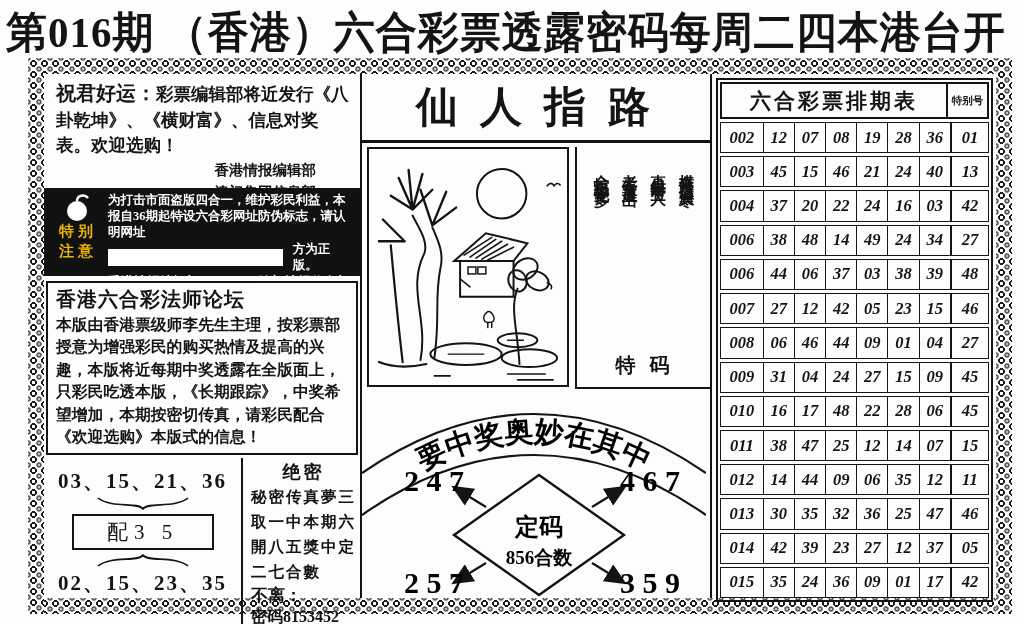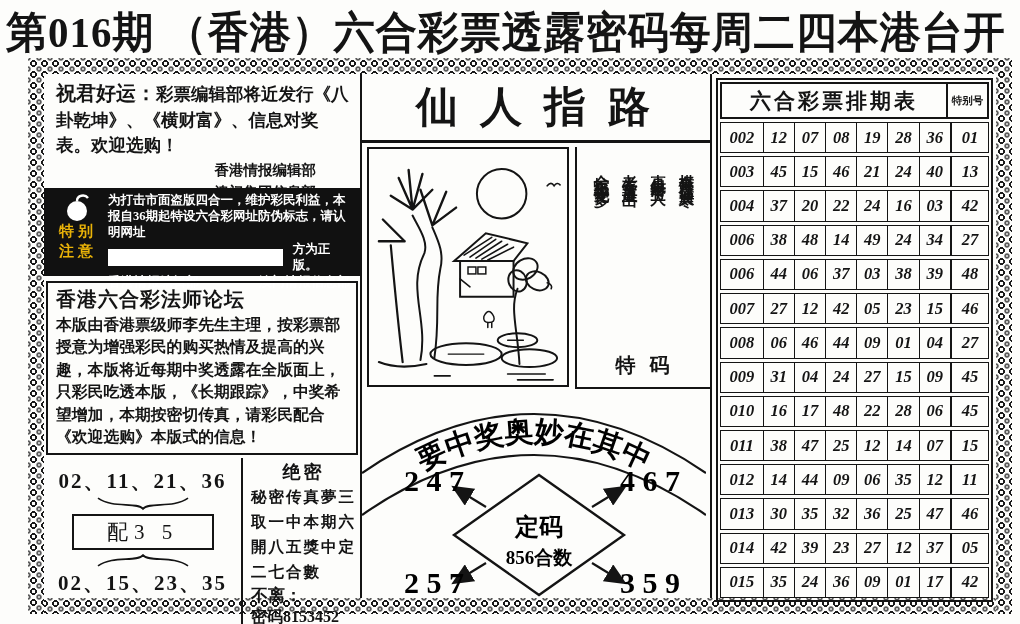--- a/index.html
+++ b/index.html
@@ -144,21 +144,21 @@
         </div>
       </div>
 
       <div class="forum">
         <div class="forum-title">香港六合彩法师论坛</div>
         <div class="forum-body">本版由香港票级师李先生主理，按彩票部授意为增强彩民的购买热情及提高的兴趣，本版将近每期中奖透露在全版面上，只彩民吃透本版，《长期跟踪》，中奖希望增加，本期按密切传真，请彩民配合《欢迎选购》本版式的信息！</div>
       </div>
 
       <div class="left-bottom">
         <div class="numbox">
-          <div class="numline">02、11、21、36</div>
+          <div class="numline">03、15、21、36</div>
           <svg class="brace" width="172" height="15" viewBox="0 0 92 14">
             <path d="M4,2 C18,12 40,5 46,12 C52,5 74,12 88,2" stroke="#141414" stroke-width="1.6" fill="none"></path>
           </svg>
           <div class="match-box">配3  5</div>
           <svg class="brace" width="172" height="15" viewBox="0 0 92 14">
             <path d="M4,12 C18,2 40,9 46,2 C52,9 74,2 88,12" stroke="#141414" stroke-width="1.6" fill="none"></path>
           </svg>
           <div class="numline">02、15、23、35</div>
 
         </div>

